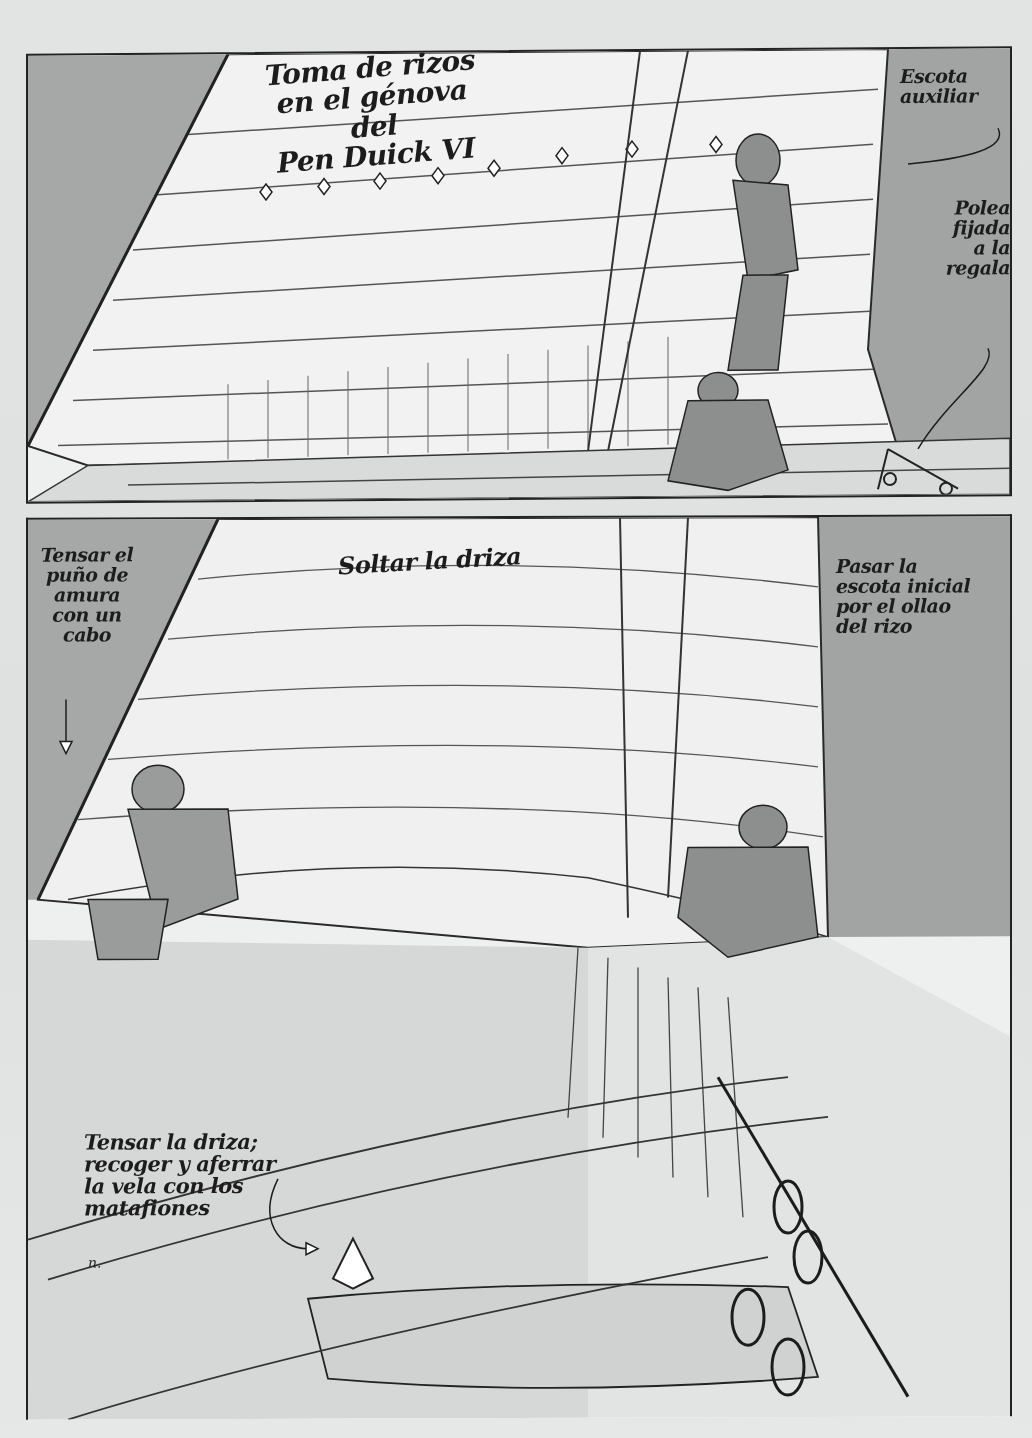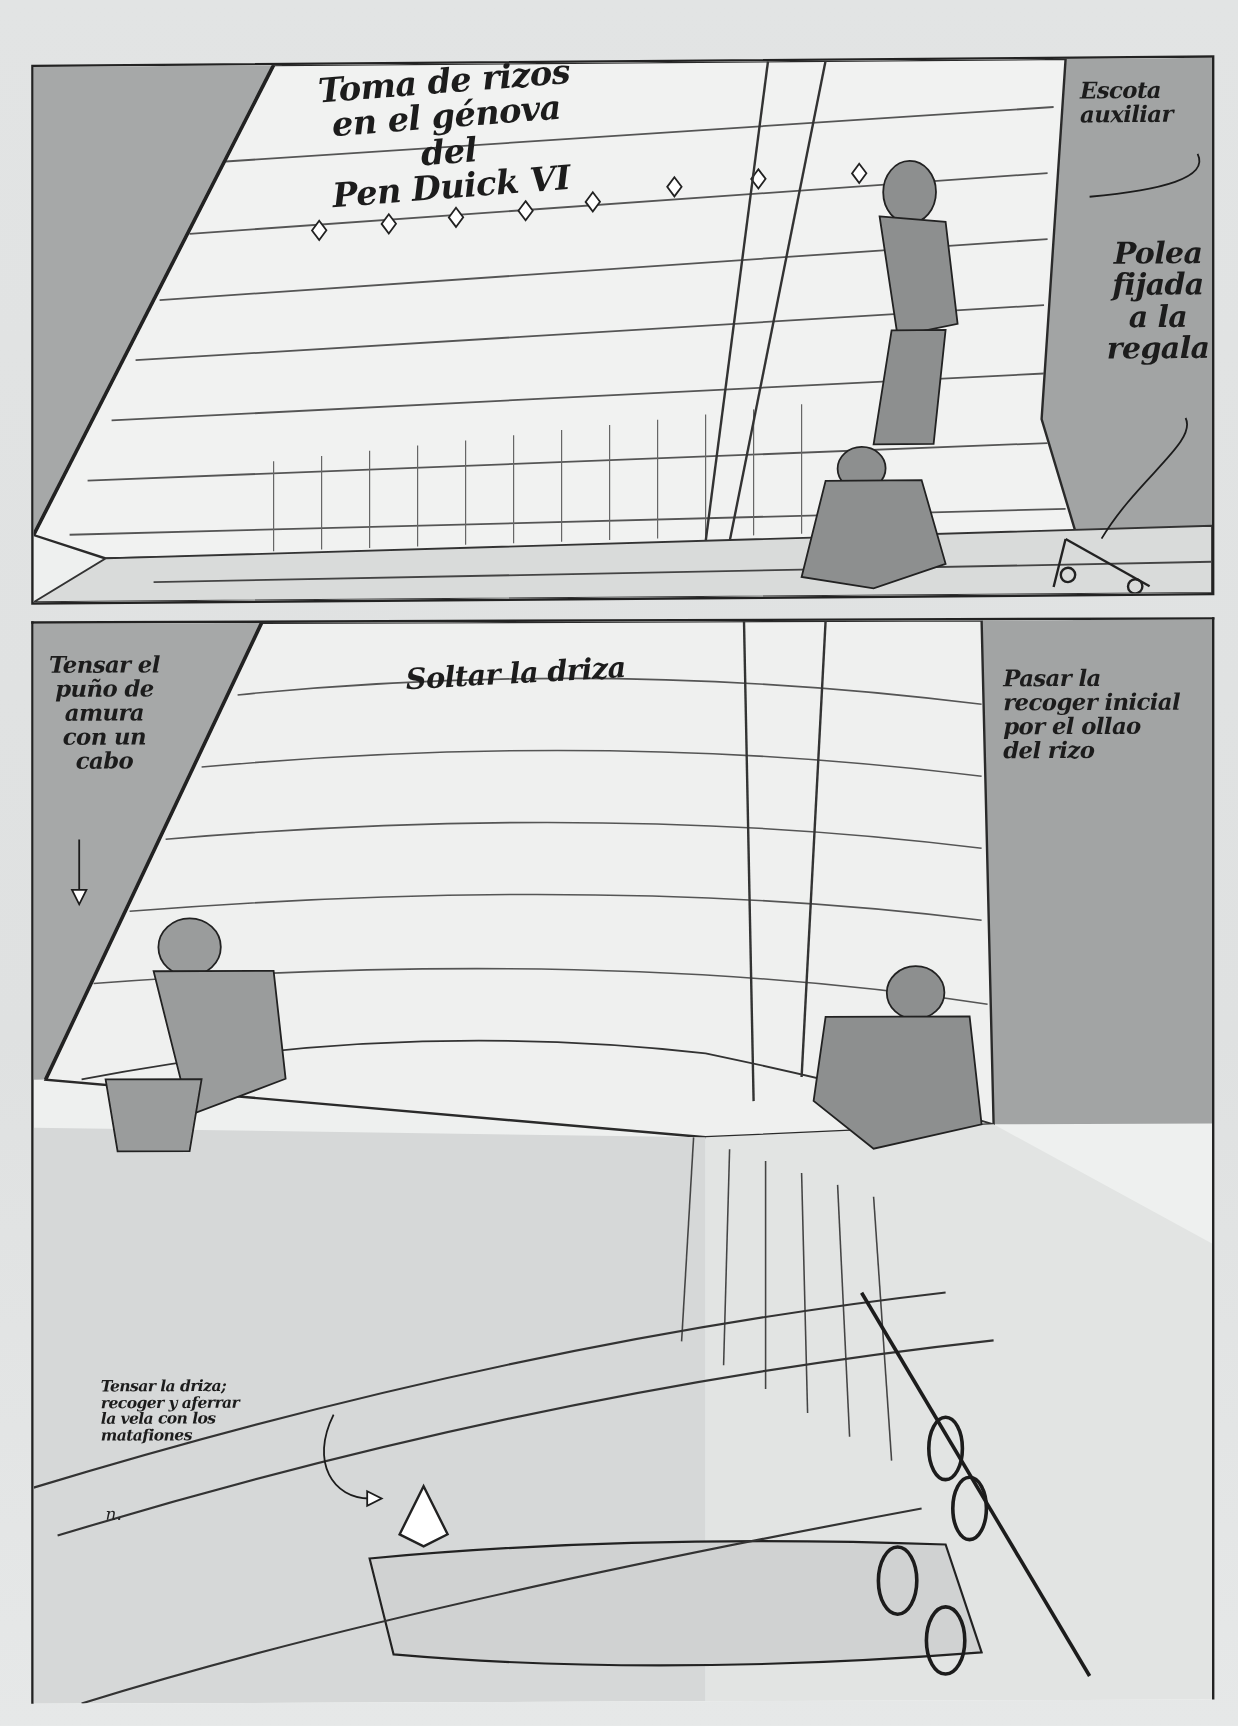--- a/index.html
+++ b/index.html
@@ -27,25 +27,25 @@
     font-family: "DejaVu Serif", serif;
     font-style: italic;
     font-weight: bold;
     color: #1c1c1c;
     line-height: 1.05;
     white-space: pre-line;
     letter-spacing: -0.5px;
   }
   .cap-title { left: 225px; top: 0px; font-size: 28px; text-align: center; width: 240px; transform: rotate(-4deg); }
   .cap-escota { left: 872px; top: 18px; font-size: 19px; text-align: left; width: 110px; }
-  .cap-polea { left: 892px; top: 150px; font-size: 25px; text-align: center; width: 90px; }
+  .cap-polea { left: 892px; top: 150px; font-size: 19px; text-align: right; width: 90px; }
   .cap-fijar { left: 4px; top: 26px; font-size: 19px; text-align: center; width: 110px; }
   .cap-soltar { left: 310px; top: 30px; font-size: 24px; transform: rotate(-3deg); }
   .cap-pasar { left: 808px; top: 40px; font-size: 19px; width: 170px; }
-  .cap-tensar { left: 56px; top: 630px; font-size: 13px; width: 220px; }
+  .cap-tensar { left: 56px; top: 612px; font-size: 21px; width: 220px; }
   .signature { position: absolute; left: 60px; top: 735px; font-size: 14px; font-style: italic; color: #222; }
 </style>
 </head>
 <body>
 
 <div class="page">
 
   <div class="panel panel-top">
     <svg width="982" height="446" viewBox="0 0 982 446">
 
@@ -199,21 +199,21 @@
         <polygon points="278,724 290,730 278,736" fill="#fff"></polygon>
       </g>
     </svg>
     <div class="caption cap-fijar">Tensar el
 puño de
 amura
 con un
 cabo</div>
     <div class="caption cap-soltar">Soltar la driza</div>
     <div class="caption cap-pasar">Pasar la
-recoger inicial
+escota inicial
 por el ollao
 del rizo</div>
     <div class="caption cap-tensar">Tensar la driza;
 recoger y aferrar
 la vela con los
 matafiones</div>
     <div class="signature">n.</div>
   </div>
 
 </div>

